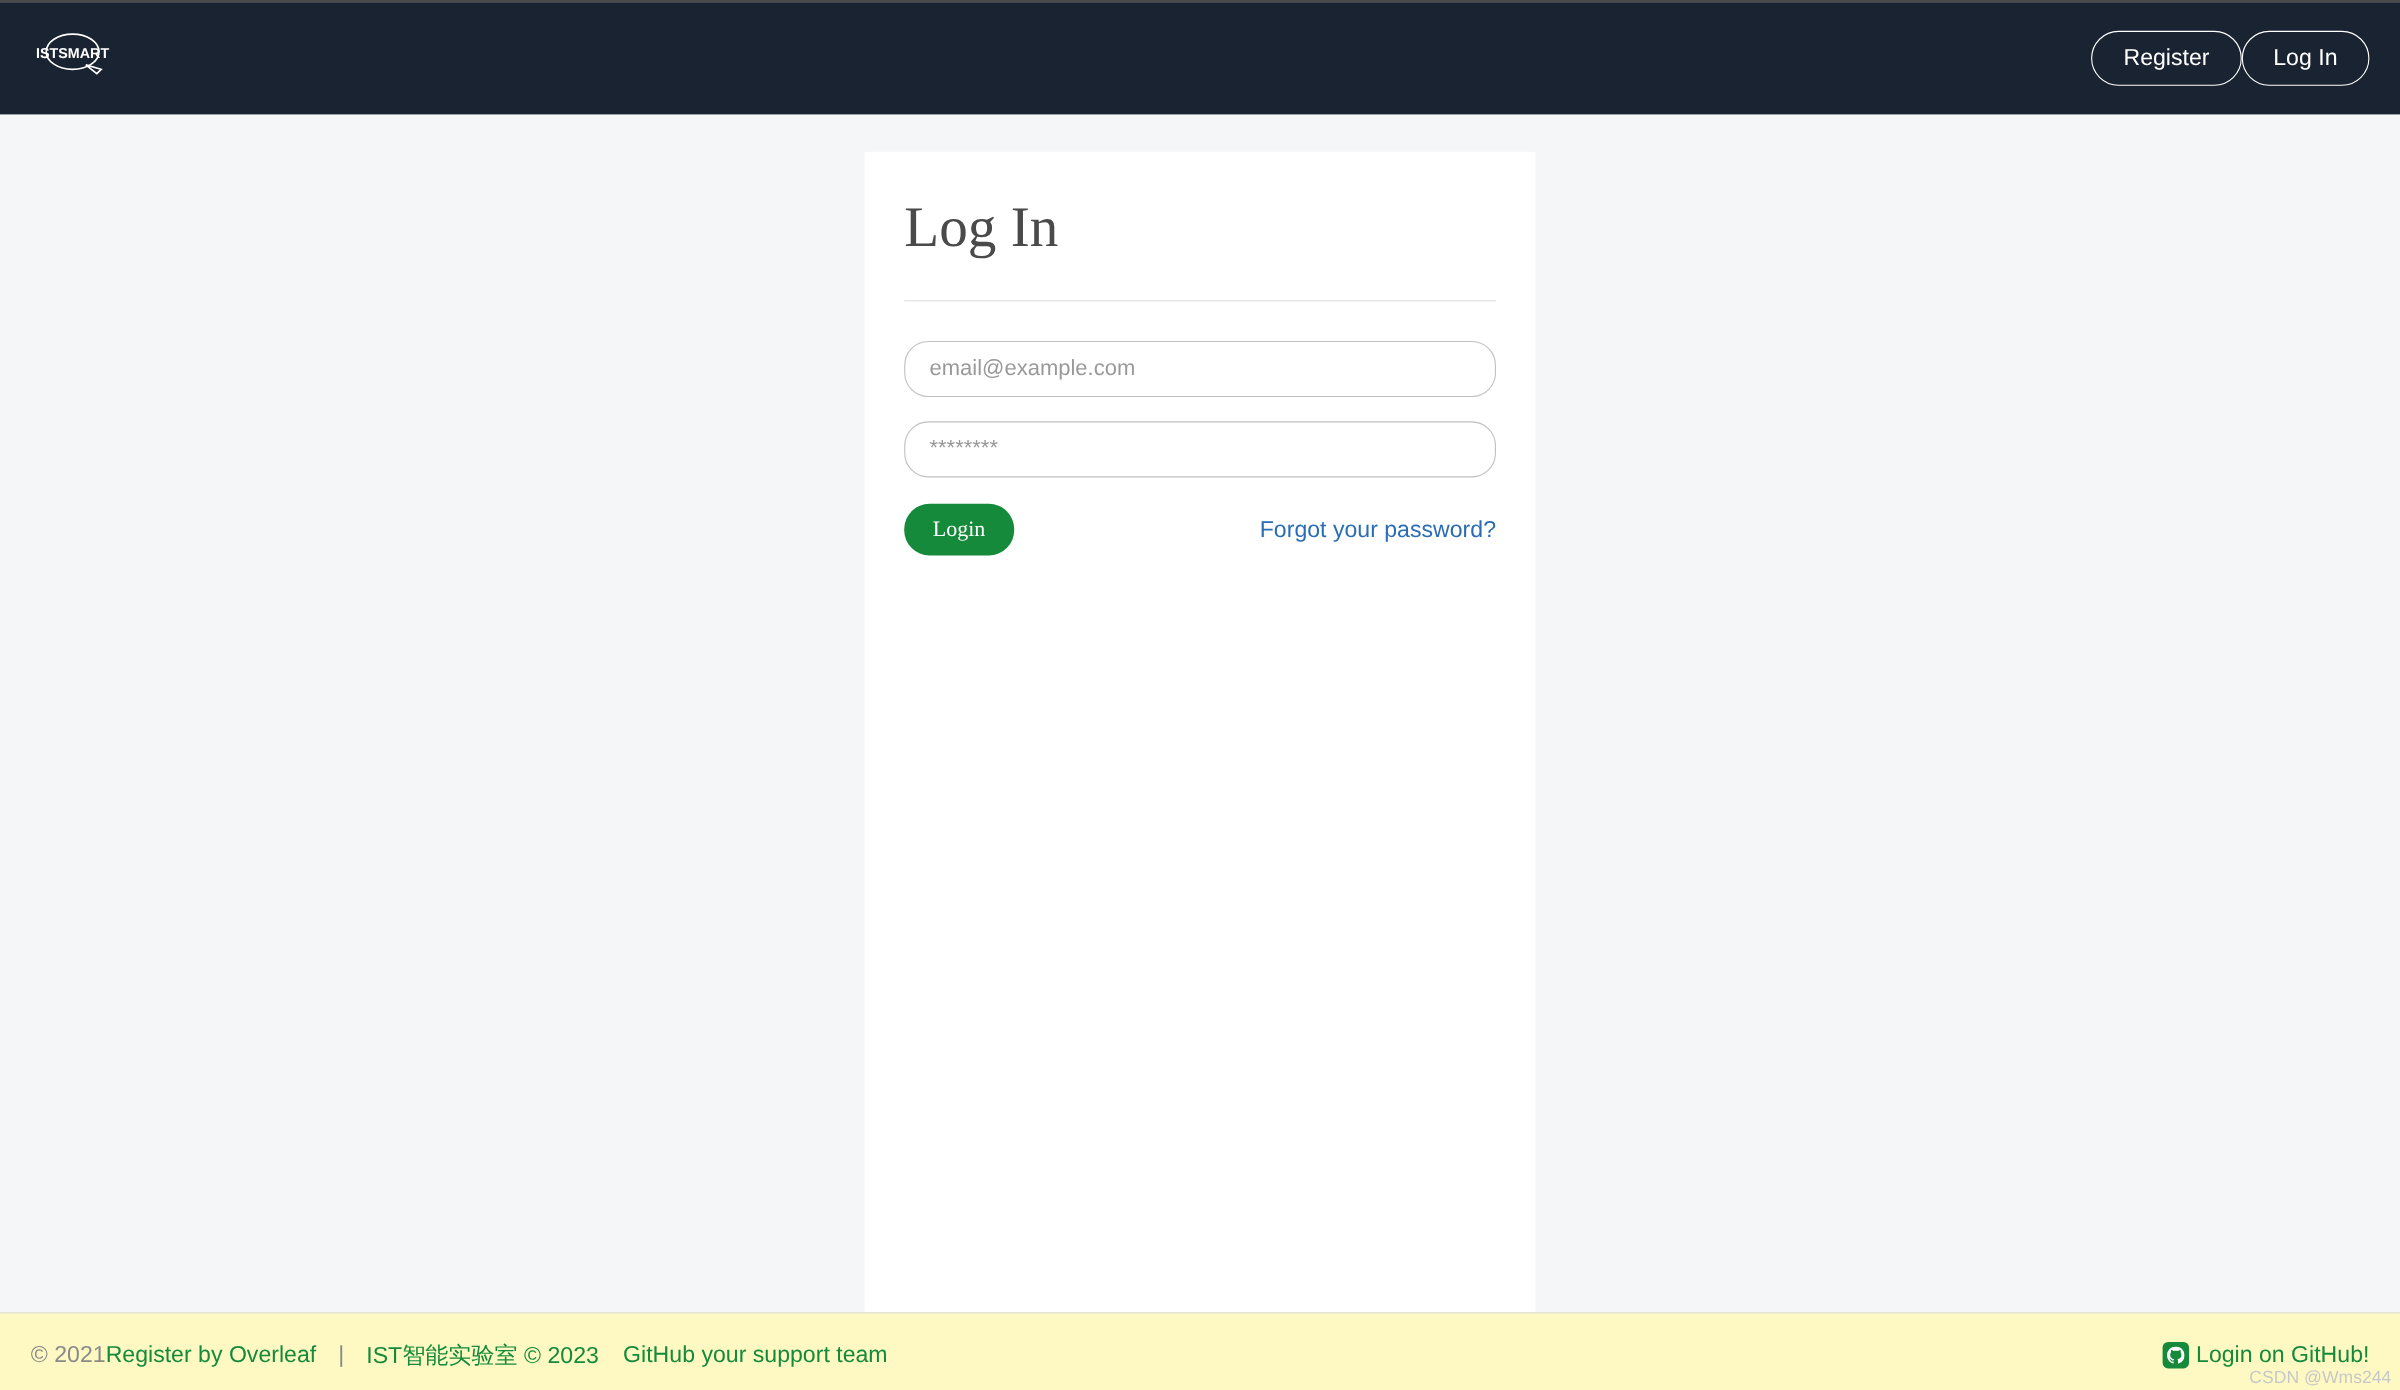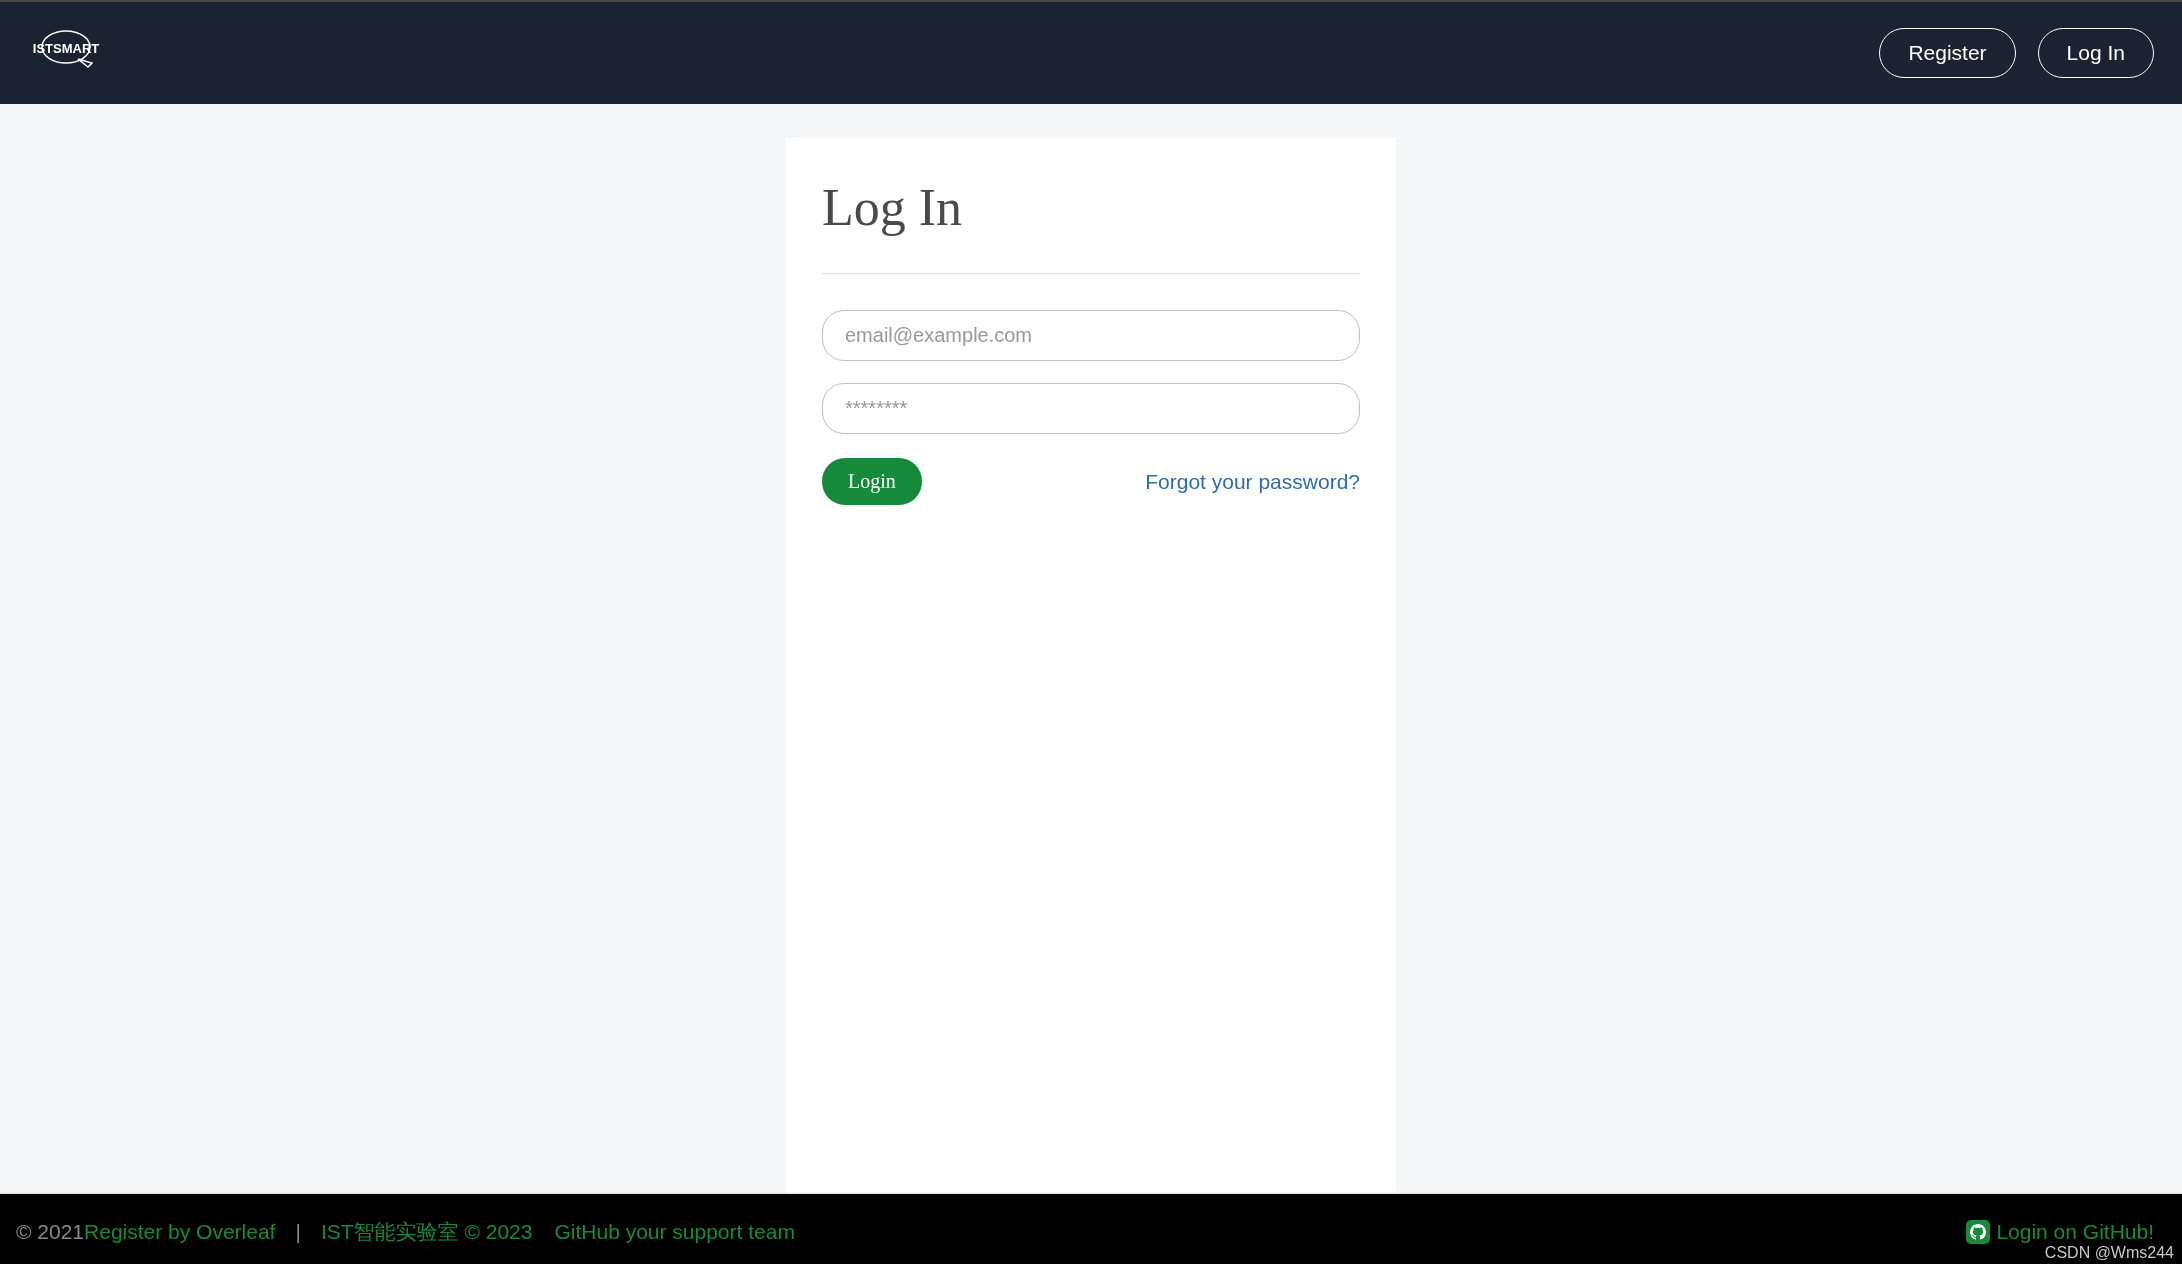--- a/index.html
+++ b/index.html
@@ -35,21 +35,20 @@
       align-items: center;
     }
     
     .logo svg {
       width: 82px;
       height: 52px;
     }
     
     .nav-buttons {
       display: flex;
-      gap: 22px;
     }
     
     .nav-btn {
       background: transparent;
       border: 1.5px solid #fff;
       color: #fff;
       padding: 12px 28px;
       border-radius: 26px;
       font-size: 21px;
       cursor: pointer;
@@ -120,23 +119,23 @@
     }
     
     .forgot-link {
       color: #2a6db5;
       text-decoration: none;
       font-size: 21px;
       cursor: pointer;
     }
     
     .footer {
-      background: #000000;
+      background: #fef9c3;
       border-top: 1px solid #ddd;
-      padding: 24px 28px 18px 16px;
+      padding: 24px 28px 18px 28px;
       display: flex;
       justify-content: space-between;
       align-items: center;
       font-size: 21px;
       gap: 43px;
     }
     
     .footer-left {
       display: flex;
       align-items: center;

